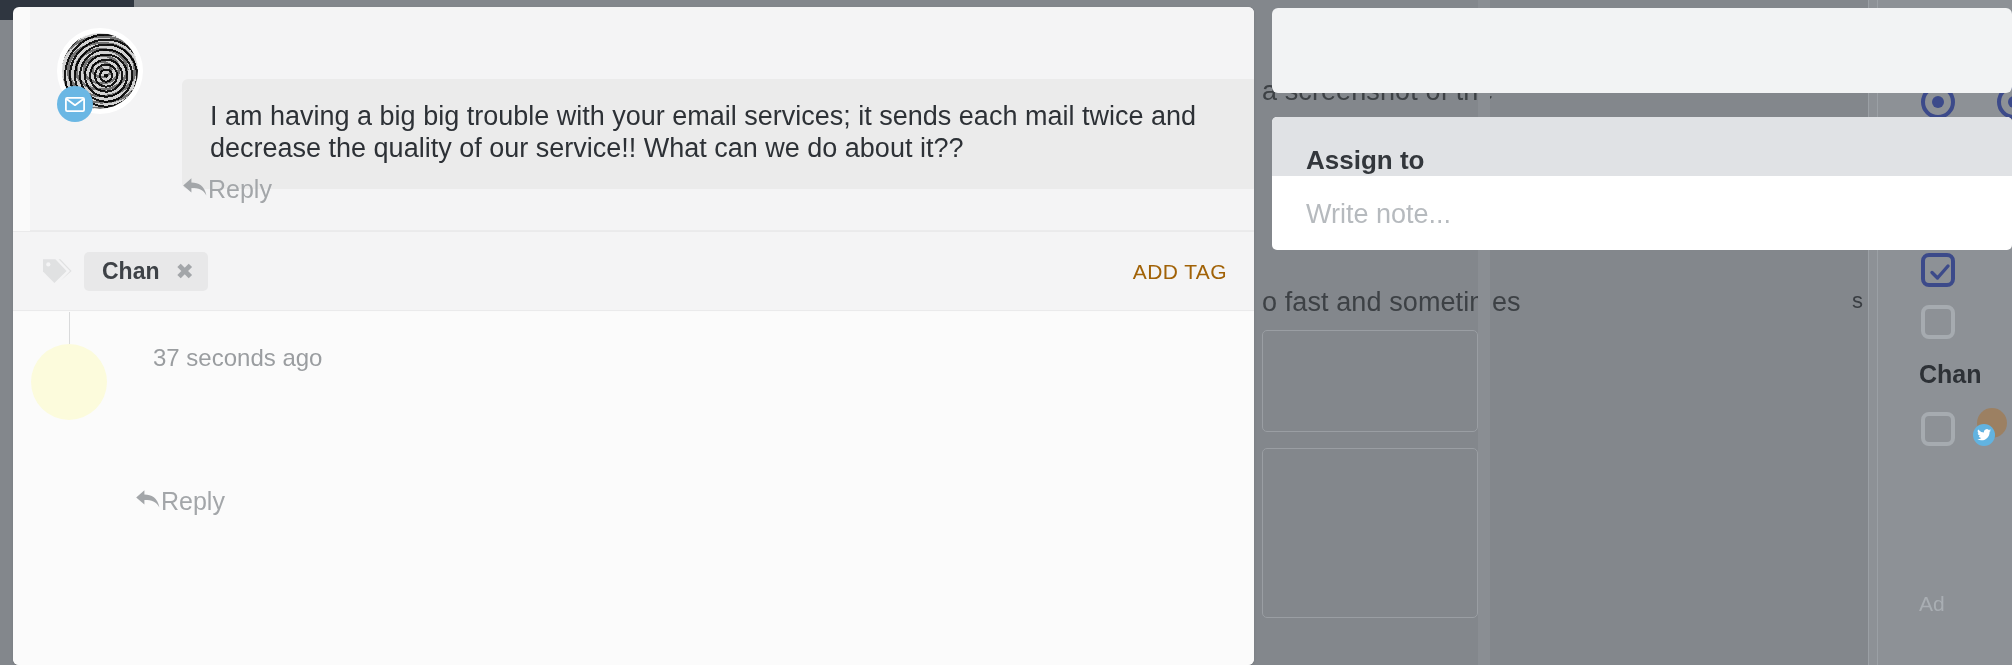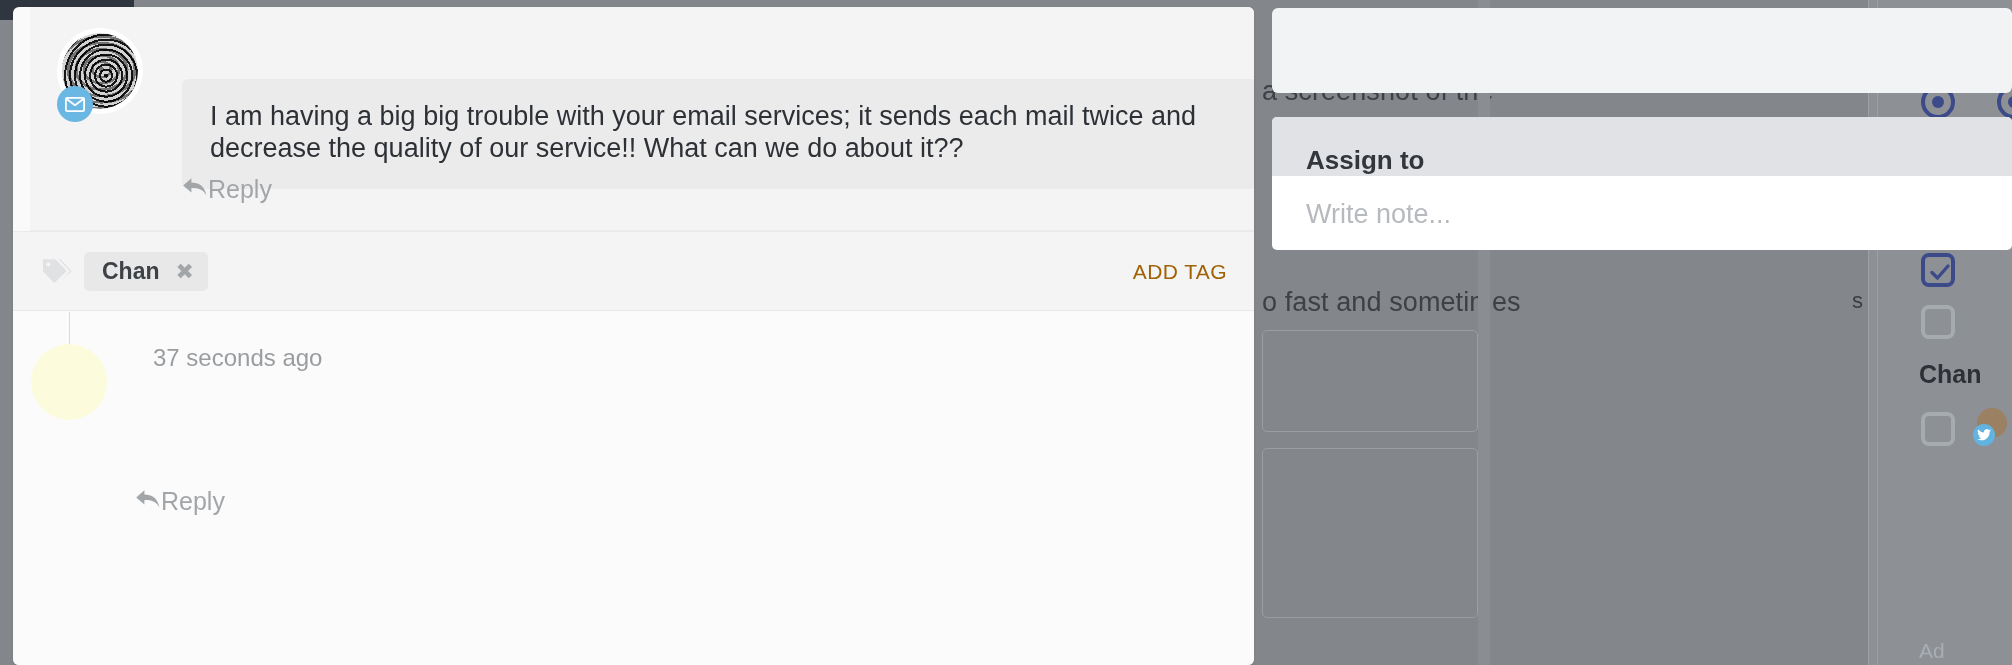--- a/index.html
+++ b/index.html
@@ -342,21 +342,21 @@
 
     <div class="ctrl-check empty" style="left:52px; top:412px;"></div>
 
     <div class="rail-avatar" style="left:108px; top:408px;"></div>
     <div class="rail-avatar-badge" style="left:104px; top:424px;">
       <svg width="14" height="12" viewBox="0 0 14 12" aria-hidden="true">
         <path d="M14 1.4a5.6 5.6 0 0 1-1.6.45A2.85 2.85 0 0 0 13.65.3a5.7 5.7 0 0 1-1.8.7A2.84 2.84 0 0 0 7 3.58 8.06 8.06 0 0 1 1.14.6 2.84 2.84 0 0 0 2 4.37a2.8 2.8 0 0 1-1.3-.35v.04a2.85 2.85 0 0 0 2.28 2.8 2.86 2.86 0 0 1-1.28.05 2.85 2.85 0 0 0 2.66 1.98A5.72 5.72 0 0 1 0 10.06a8.04 8.04 0 0 0 4.4 1.3c5.28 0 8.17-4.4 8.17-8.2v-.38A5.8 5.8 0 0 0 14 1.4z" fill="#ffffff"></path>
       </svg>
     </div>
 
-    <div class="rail-faint" style="left:50px; top:592px;margin-top:47px;">Ad</div>
+    <div class="rail-faint" style="left:50px; top:592px;">Ad</div>
   </div>
 
   <div class="rail-text" style="left:1852px; top:288px;">s</div>
 </div>
 
 <div id="popover-top"></div>
 
 <div id="popover-menu">
   <div class="po-row-head">
     <span>Assign to</span>

